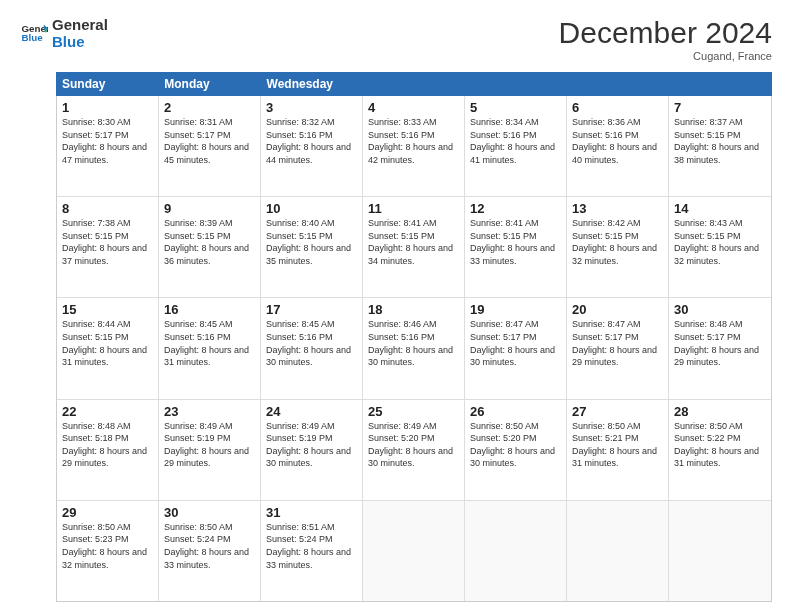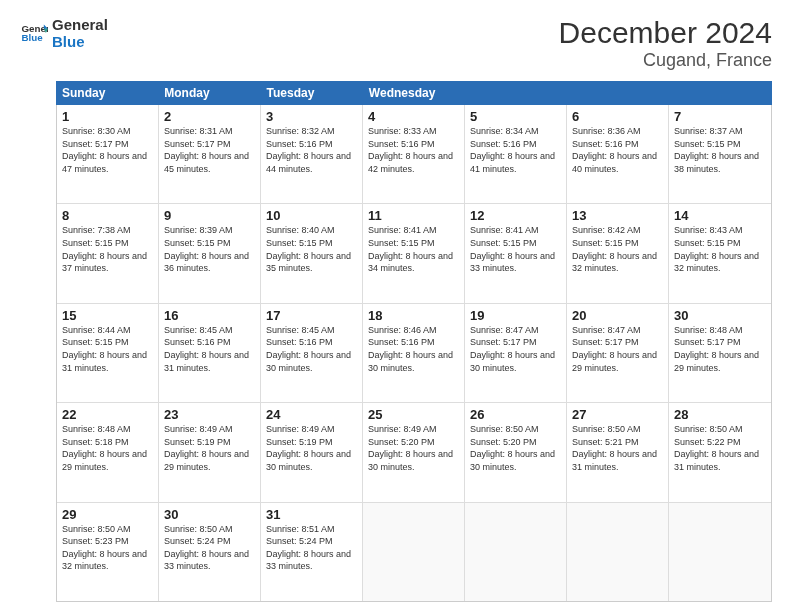--- a/index.html
+++ b/index.html
@@ -35,21 +35,21 @@
     .title-block {
       text-align: right;
       margin-left: 30px;
     }
     .month-title {
       font-size: 30px;
       font-weight: normal;
       color: #333;
     }
     .location {
-      font-size: 18px;
+      font-size: 11px;
       color: #555;
     }
     .calendar {
       flex: 1;
       display: flex;
       flex-direction: column;
       padding-left: 36px;
     }
     .cal-header {
       display: grid;
@@ -126,21 +126,20 @@
     <div class="title-block">
       <div class="month-title">December 2024</div>
       <div class="location">Cugand, France</div>
     </div>
   </div>
 
   <div class="calendar">
     <div class="cal-header">
       <div class="cal-header-cell">Sunday</div>
       <div class="cal-header-cell">Monday</div>
-      <div class="cal-header-cell">Tuesday</div>
       <div class="cal-header-cell">Wednesday</div>
     </div>
     <div class="cal-grid">
 
       <div class="cal-row">
         <div class="cal-cell">
           <span class="day-num">1</span>
           <div class="cell-text">Sunrise: 8:30 AM<br>Sunset: 5:17 PM<br>Daylight: 8 hours and 47 minutes.</div>
         </div>
         <div class="cal-cell">

